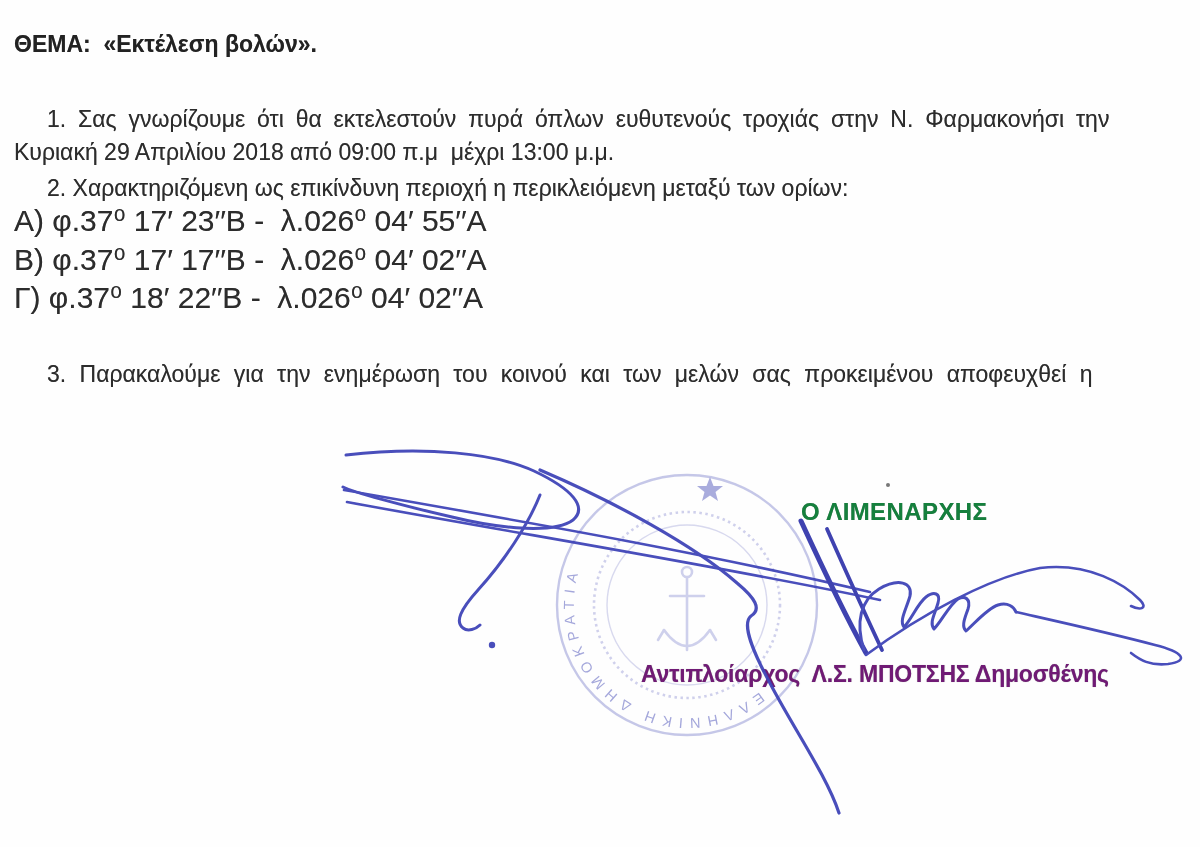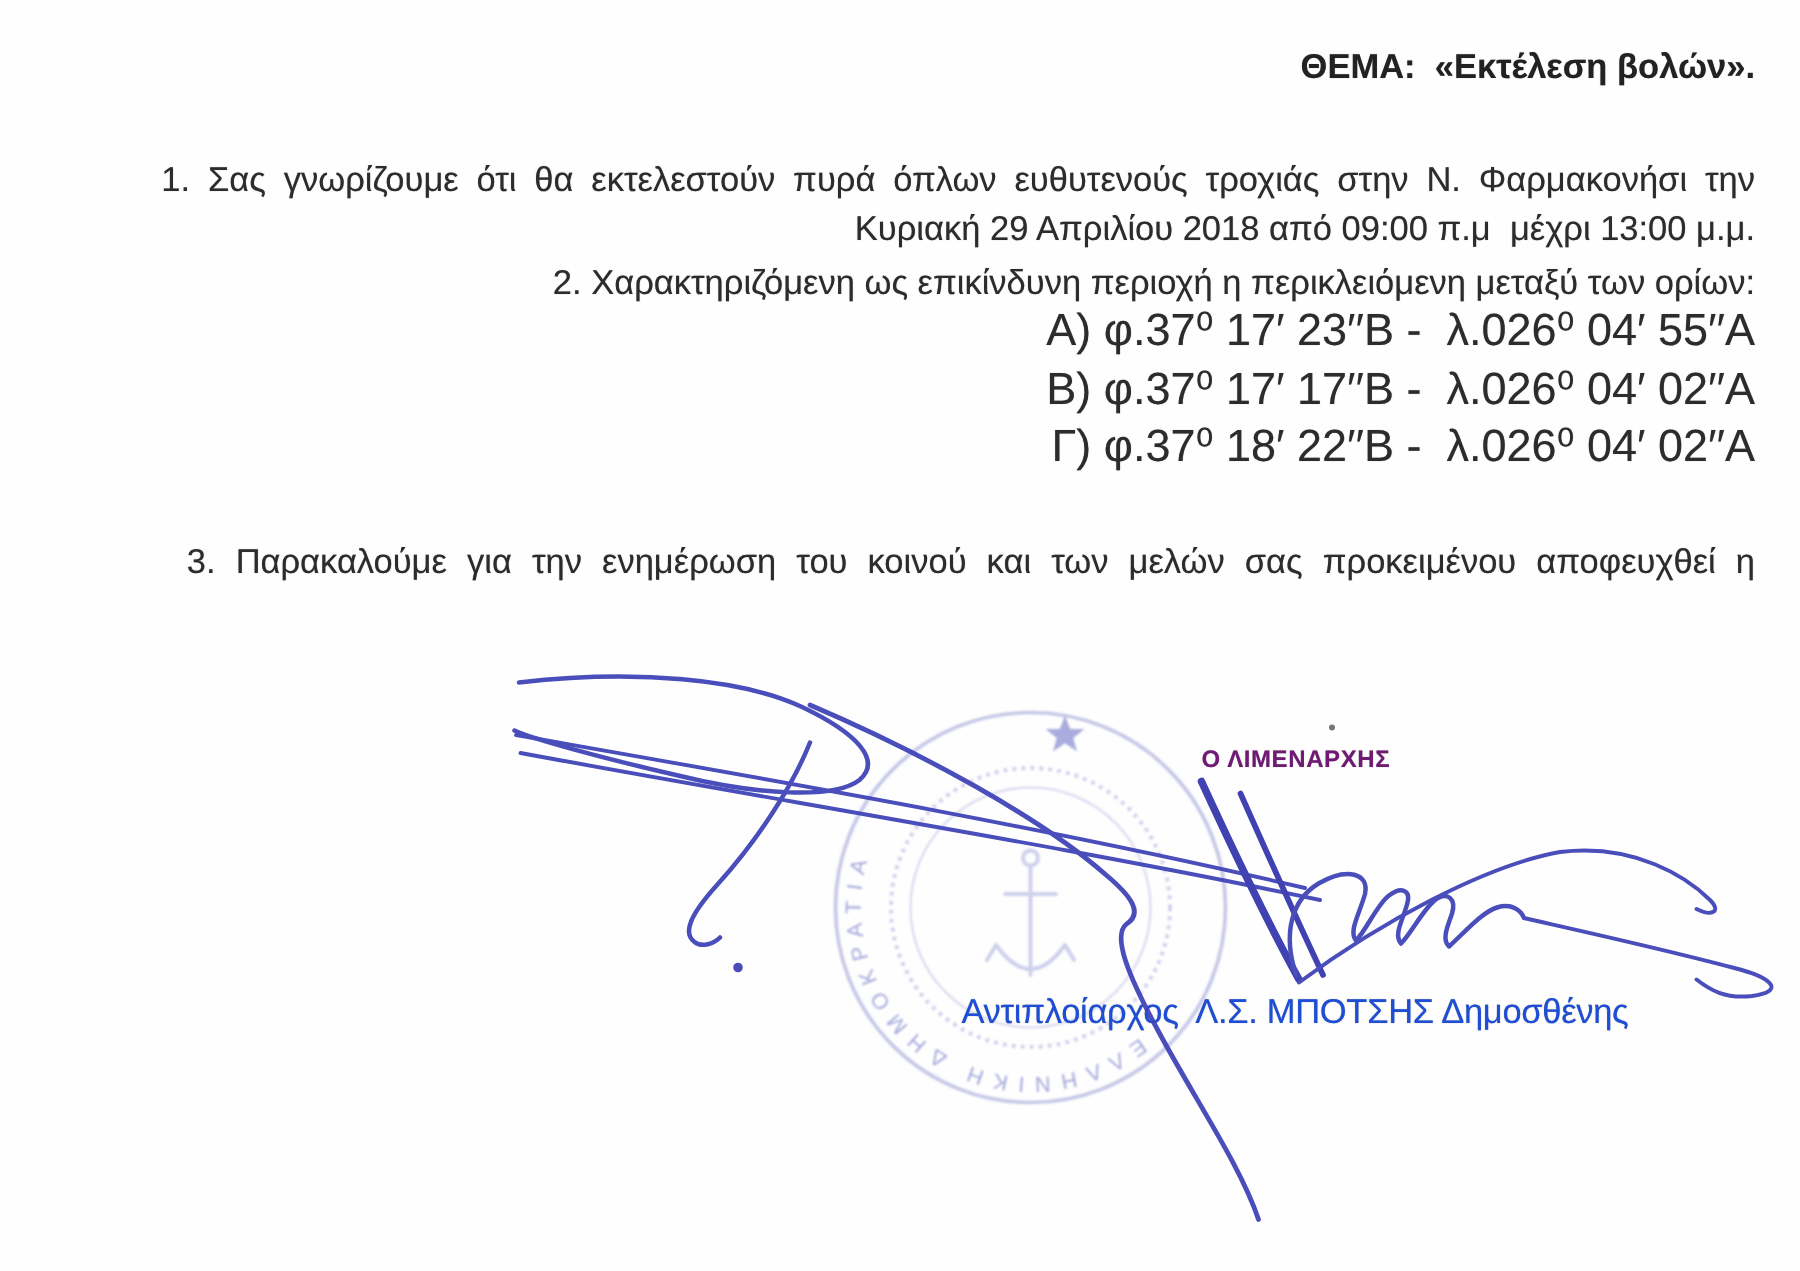--- a/index.html
+++ b/index.html
@@ -2,43 +2,43 @@
 <html><head>
 <meta charset="utf-8">
 <style>
   html,body{margin:0;padding:0;}
   body{
     width:1200px;height:847px;
     background:#ffffff;
     font-family:"Liberation Sans","DejaVu Sans",sans-serif;
     position:relative;overflow:hidden;
   }
-  .page{position:absolute;inset:0;background:#fefefe;text-align:right;}
+  .page{position:absolute;inset:0;background:#fefefe;}
   .txt{
     position:absolute;left:14px;right:30px;
     color:#2c2c2c;
     font-size:23px;
     line-height:35px;
     white-space:pre;
     text-shadow:0 0 0.6px rgba(60,60,60,.55);
   }
   .bold{font-weight:700;color:#222;}
   .indent{padding-left:33px;}
   .justify1{word-spacing:5.5px;}
   .justify2{word-spacing:7px;}
   .coord{font-size:30px;line-height:38px;}
   .sig-title{
     position:absolute;left:801px;top:498px;
-    font-weight:700;font-size:16px;color:#701a75;
+    font-weight:700;font-size:24px;color:#15803d;
     white-space:pre;letter-spacing:.4px;
     text-shadow:0 0 0.6px rgba(60,60,60,.55);
   }
   .sig-name{
     position:absolute;left:641px;top:661px;
-    font-weight:400;font-size:23px;color:#1d4ed8;
+    font-weight:700;font-size:23px;color:#701a75;
     white-space:pre;letter-spacing:-0.2px;
     text-shadow:0 0 0.7px rgba(60,60,60,.6);
   }
   svg.stamp-layer{position:absolute;left:0;top:0;z-index:1;}
   .text-layer{position:absolute;inset:0;z-index:2;}
   svg.ink-layer{position:absolute;left:0;top:0;z-index:3;pointer-events:none;}
   .scan-dot{
     position:absolute;width:4px;height:4px;border-radius:50%;
     background:#555;opacity:.8;z-index:2;
   }

